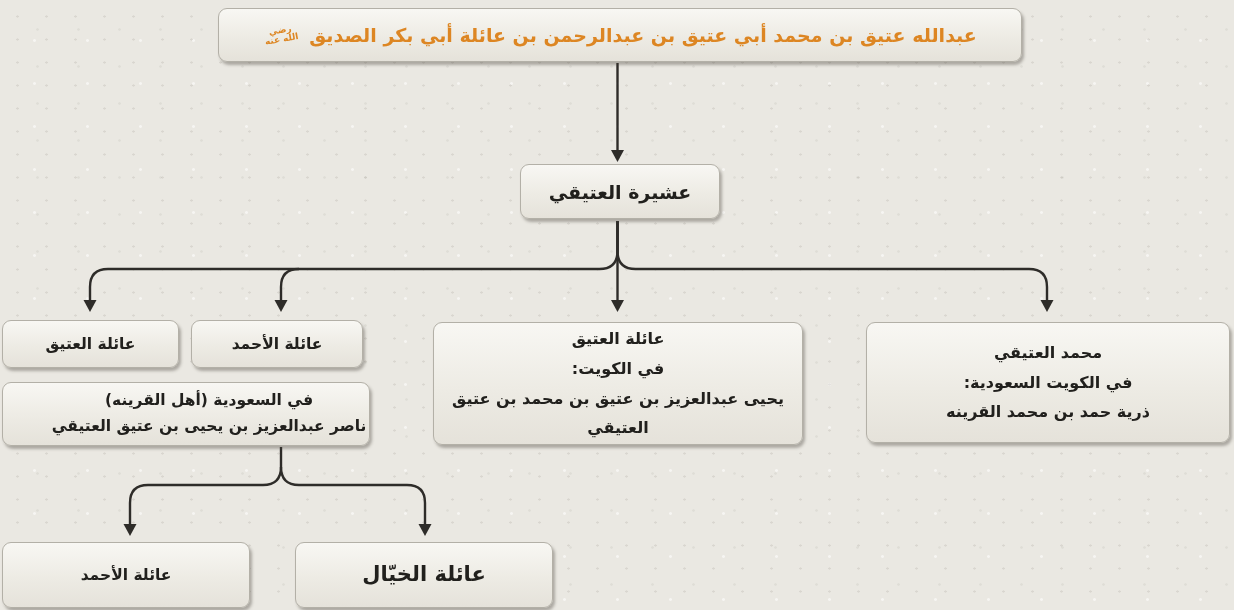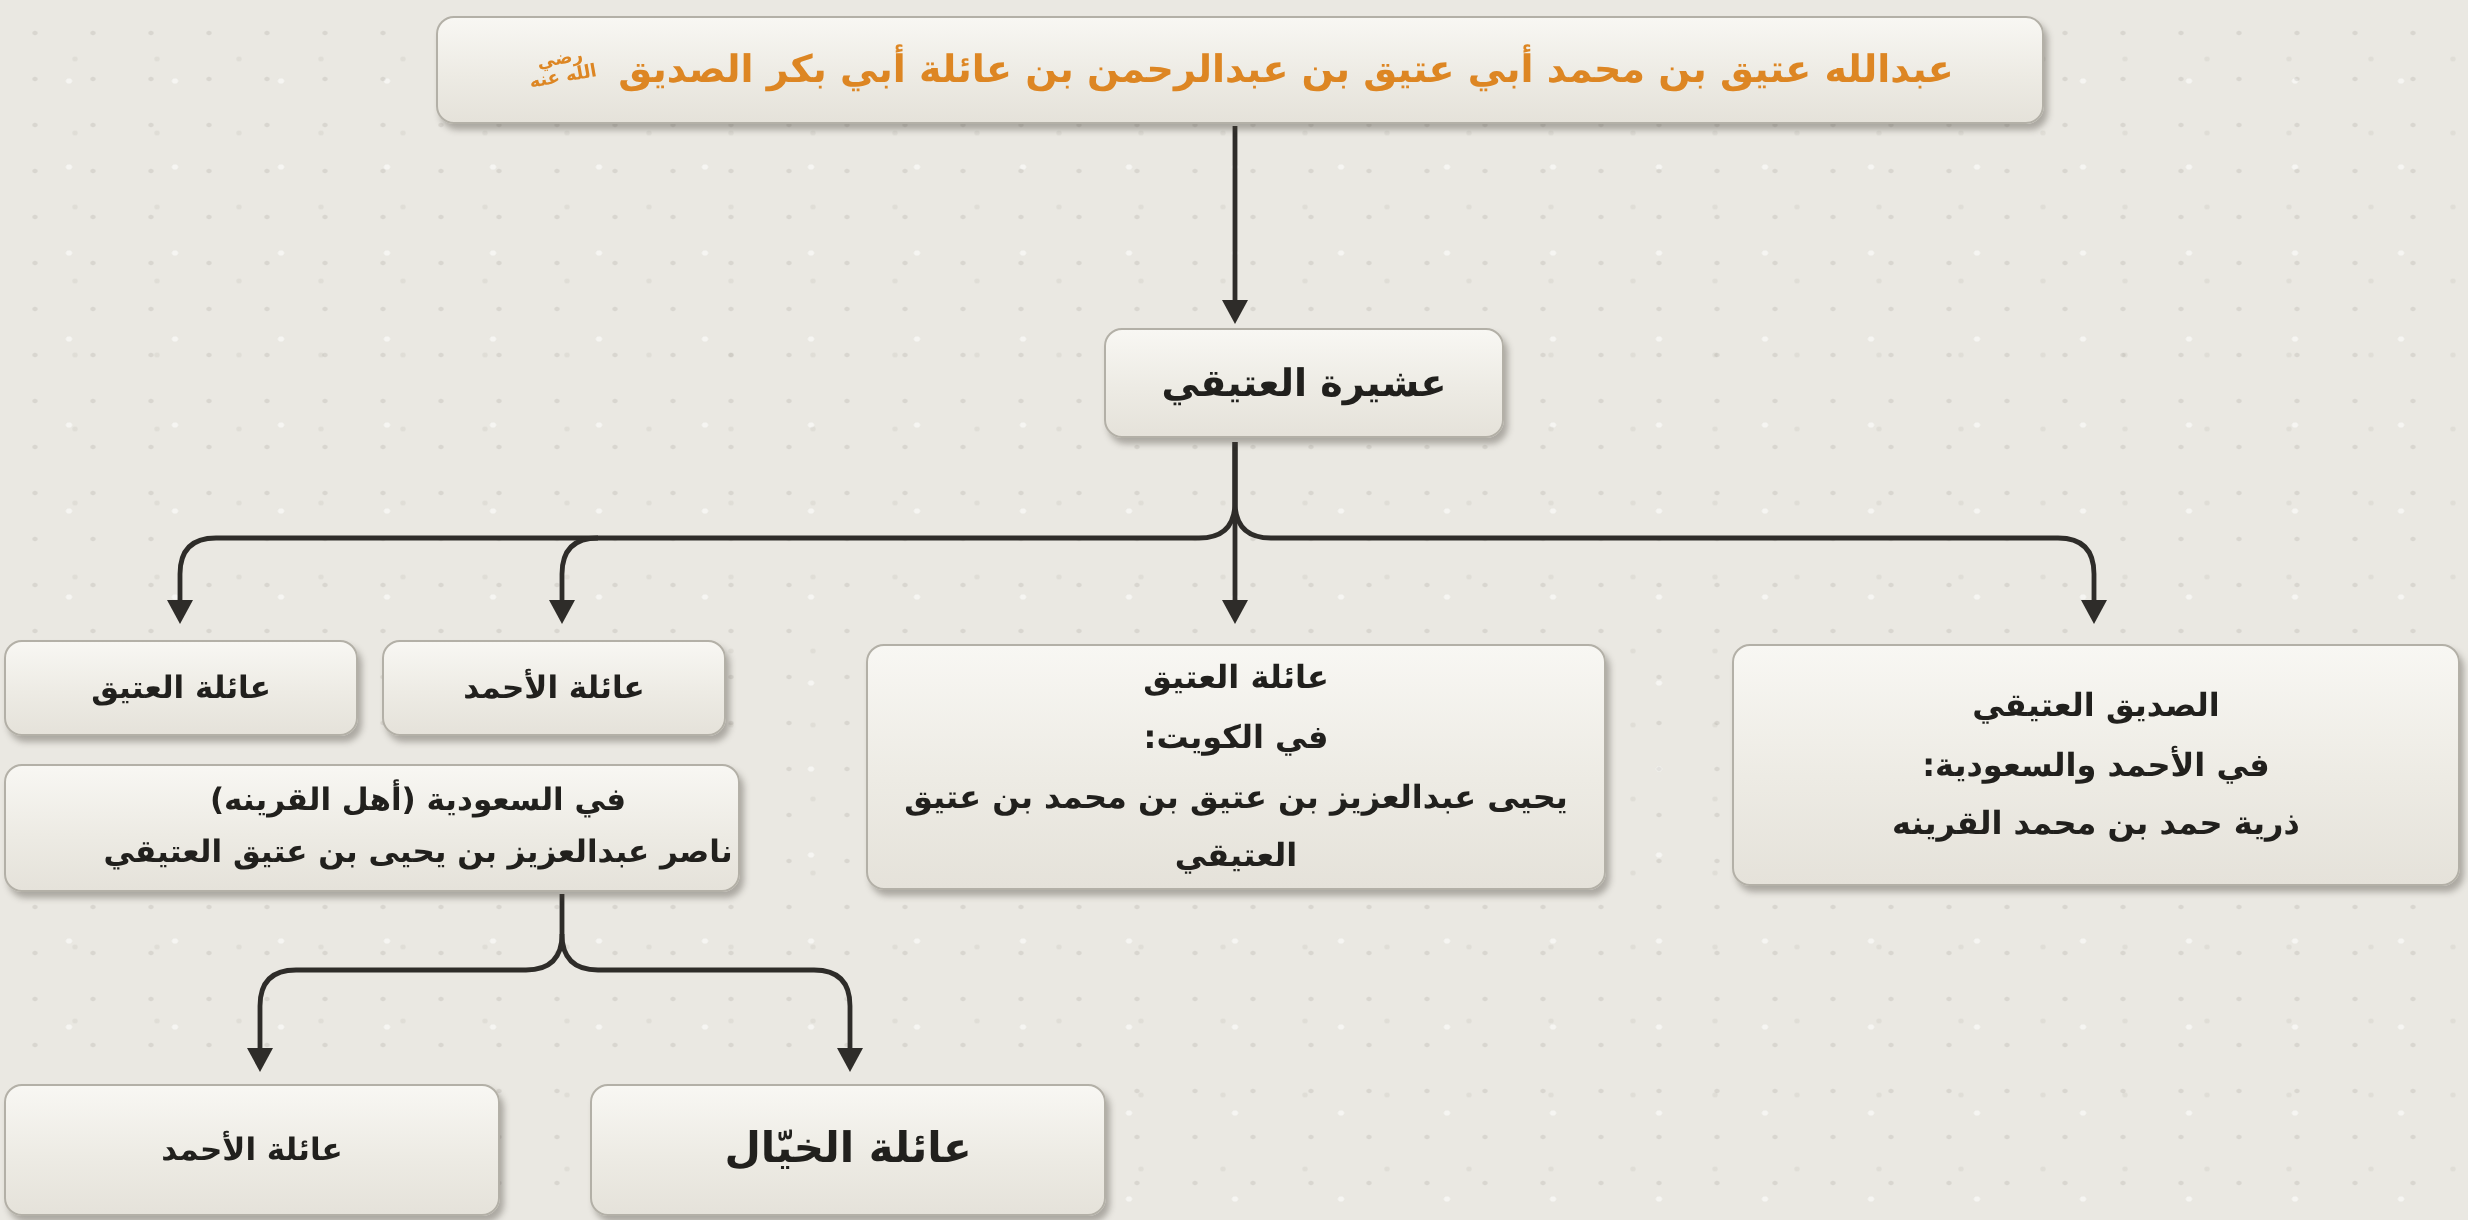--- a/index.html
+++ b/index.html
@@ -62,21 +62,21 @@
     <path d="M281 467 Q281 485 299 485 H407 Q425 485 425 503 V524"></path>
     <polygon points="123.5,524 136.5,524 130,536"></polygon>
     <polygon points="418.5,524 431.5,524 425,536"></polygon>
   </svg>
 
   <div class="node title-box" style="left:218px;top:8px;width:804px;height:54px;">
     <span>عبدالله عتيق بن محمد أبي عتيق بن عبدالرحمن بن عائلة أبي بكر الصديق</span>
     <span class="seal">رضي الله عنه</span>
   </div>
 
-  <div class="node clan-box" style="left:552px;top:164px;width:200px;height:55px;">
+  <div class="node clan-box" style="left:520px;top:164px;width:200px;height:55px;">
     <span>عشيرة العتيقي</span>
   </div>
 
   <div class="node small-box" style="left:2px;top:320px;width:177px;height:48px;">
     <span>عائلة العتيق</span>
   </div>
 
   <div class="node small-box" style="left:191px;top:320px;width:172px;height:48px;">
     <span>عائلة الأحمد</span>
   </div>
@@ -86,22 +86,22 @@
     <span class="l">ناصر عبدالعزيز بن يحيى بن عتيق العتيقي</span>
   </div>
 
   <div class="node three-line" style="left:433px;top:322px;width:370px;height:123px;">
     <span class="l">عائلة العتيق</span>
     <span class="l">في الكويت:</span>
     <span class="l">يحيى عبدالعزيز بن عتيق بن محمد بن عتيق العتيقي</span>
   </div>
 
   <div class="node three-line" style="left:866px;top:322px;width:364px;height:121px;">
-    <span class="l">الصديق العتيقي</span>
-    <span class="l">في الأحمد والسعودية:</span>
+    <span class="l">محمد العتيقي</span>
+    <span class="l">في الكويت السعودية:</span>
     <span class="l">ذرية حمد بن محمد القرينه</span>
   </div>
 
   <div class="node small-box" style="left:2px;top:542px;width:248px;height:66px;">
     <span>عائلة الأحمد</span>
   </div>
 
   <div class="node khayyal-box" style="left:295px;top:542px;width:258px;height:66px;">
     <span class="l">عائلة الخيّال</span>
   </div>

